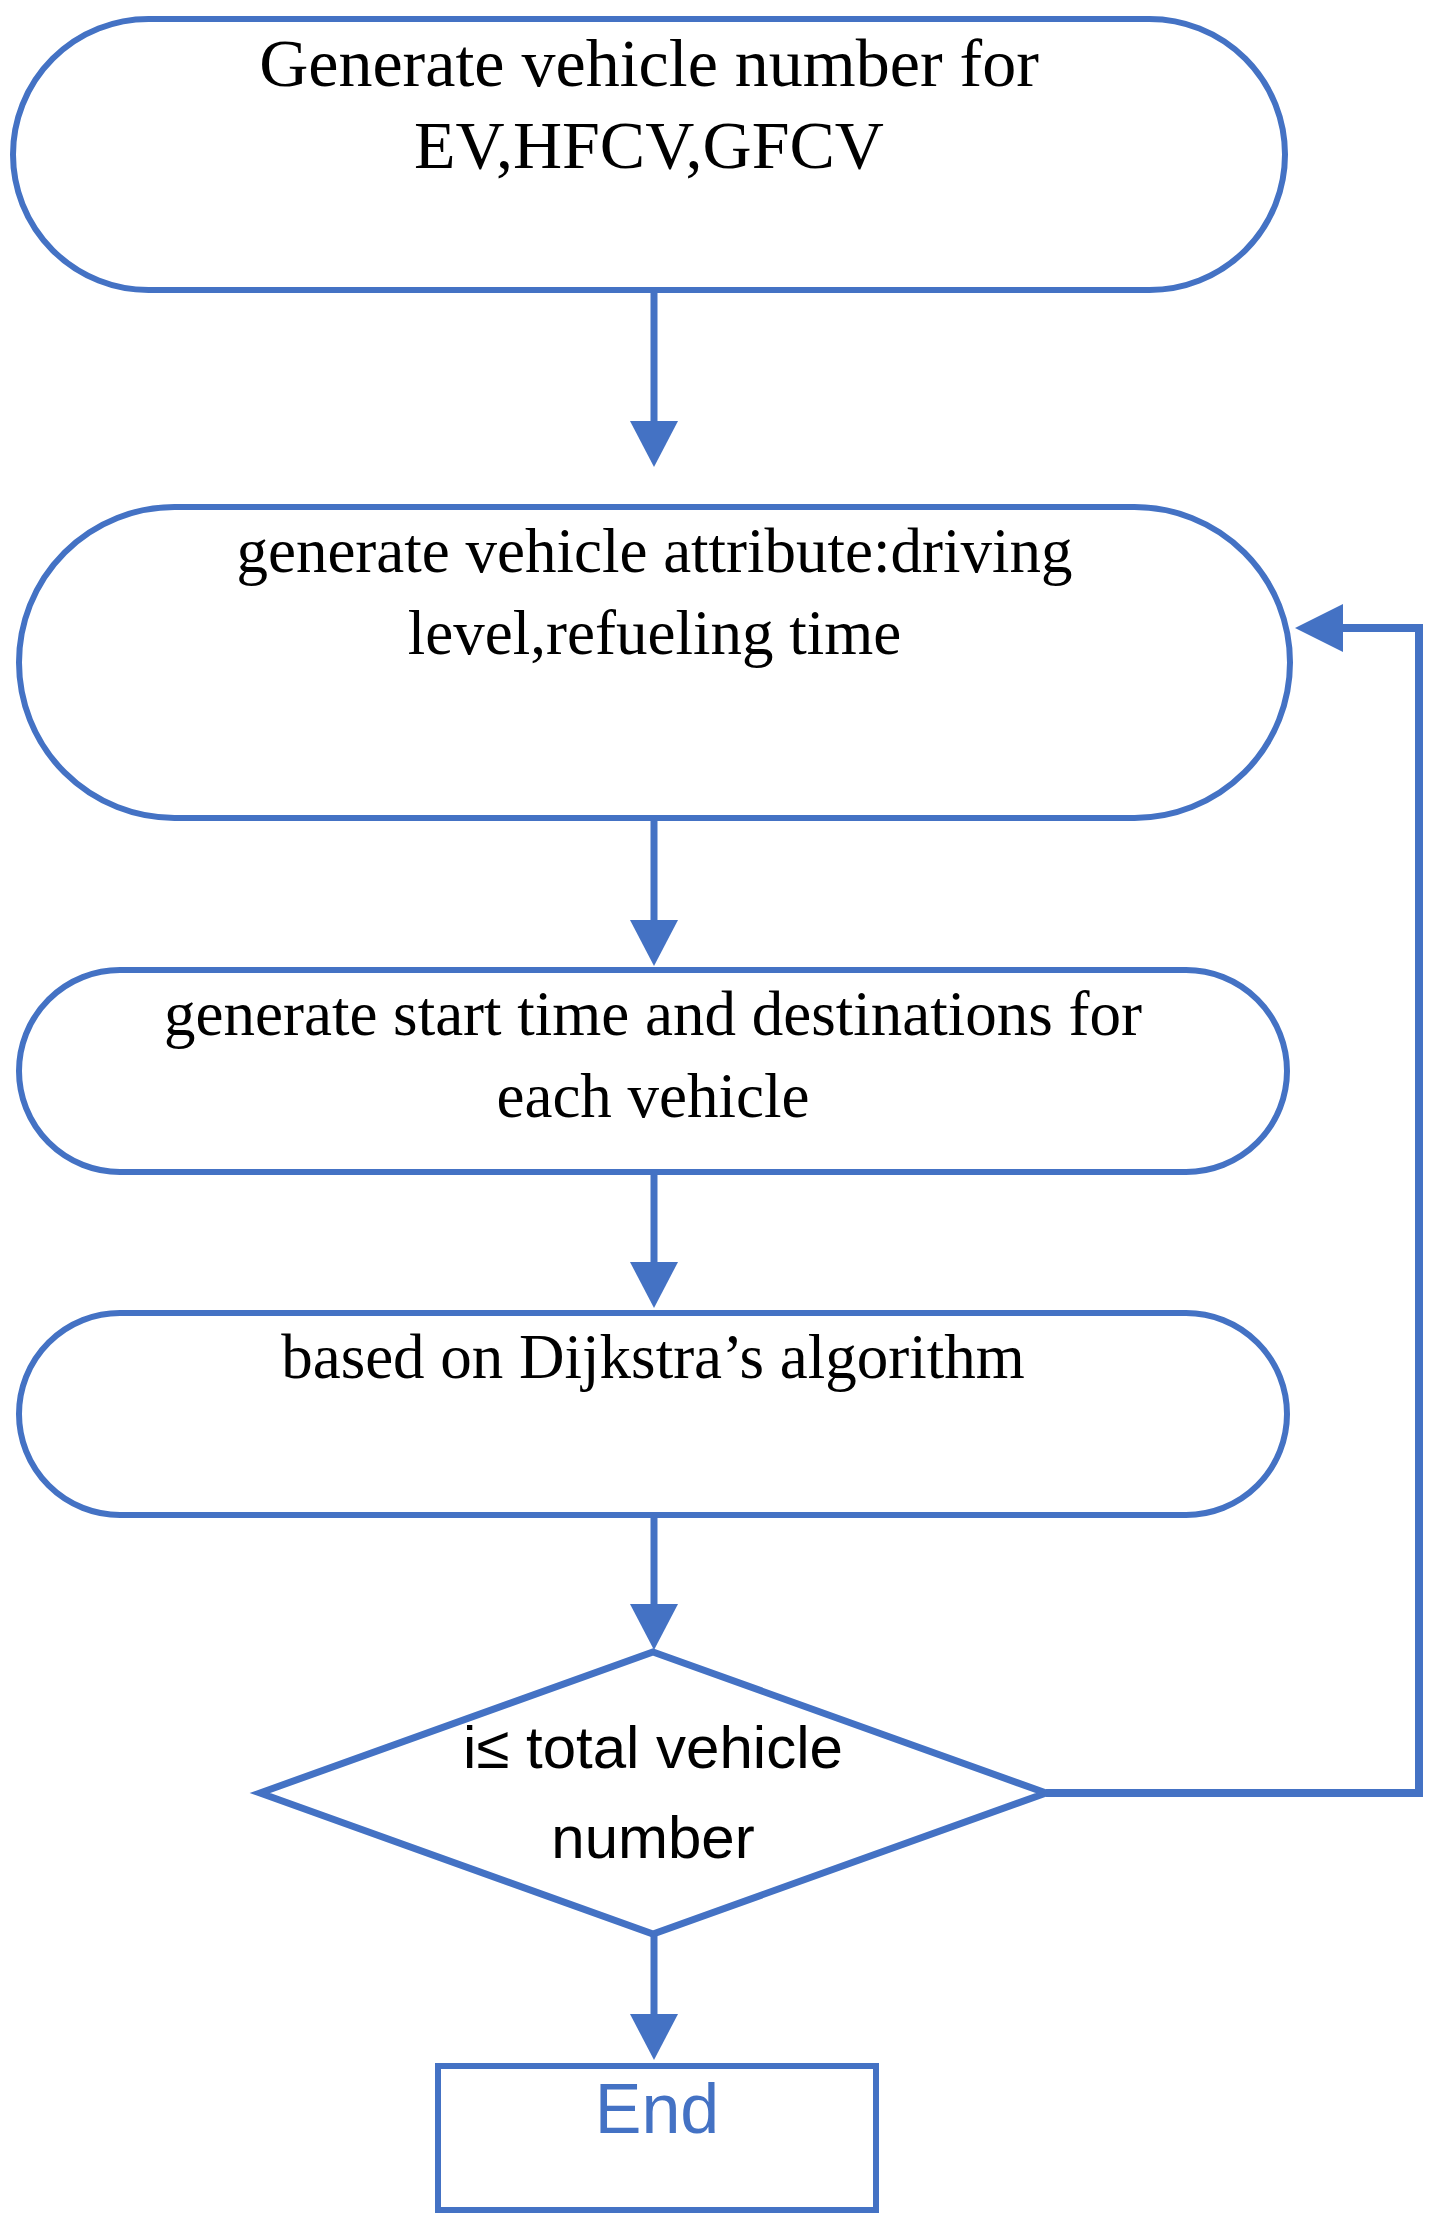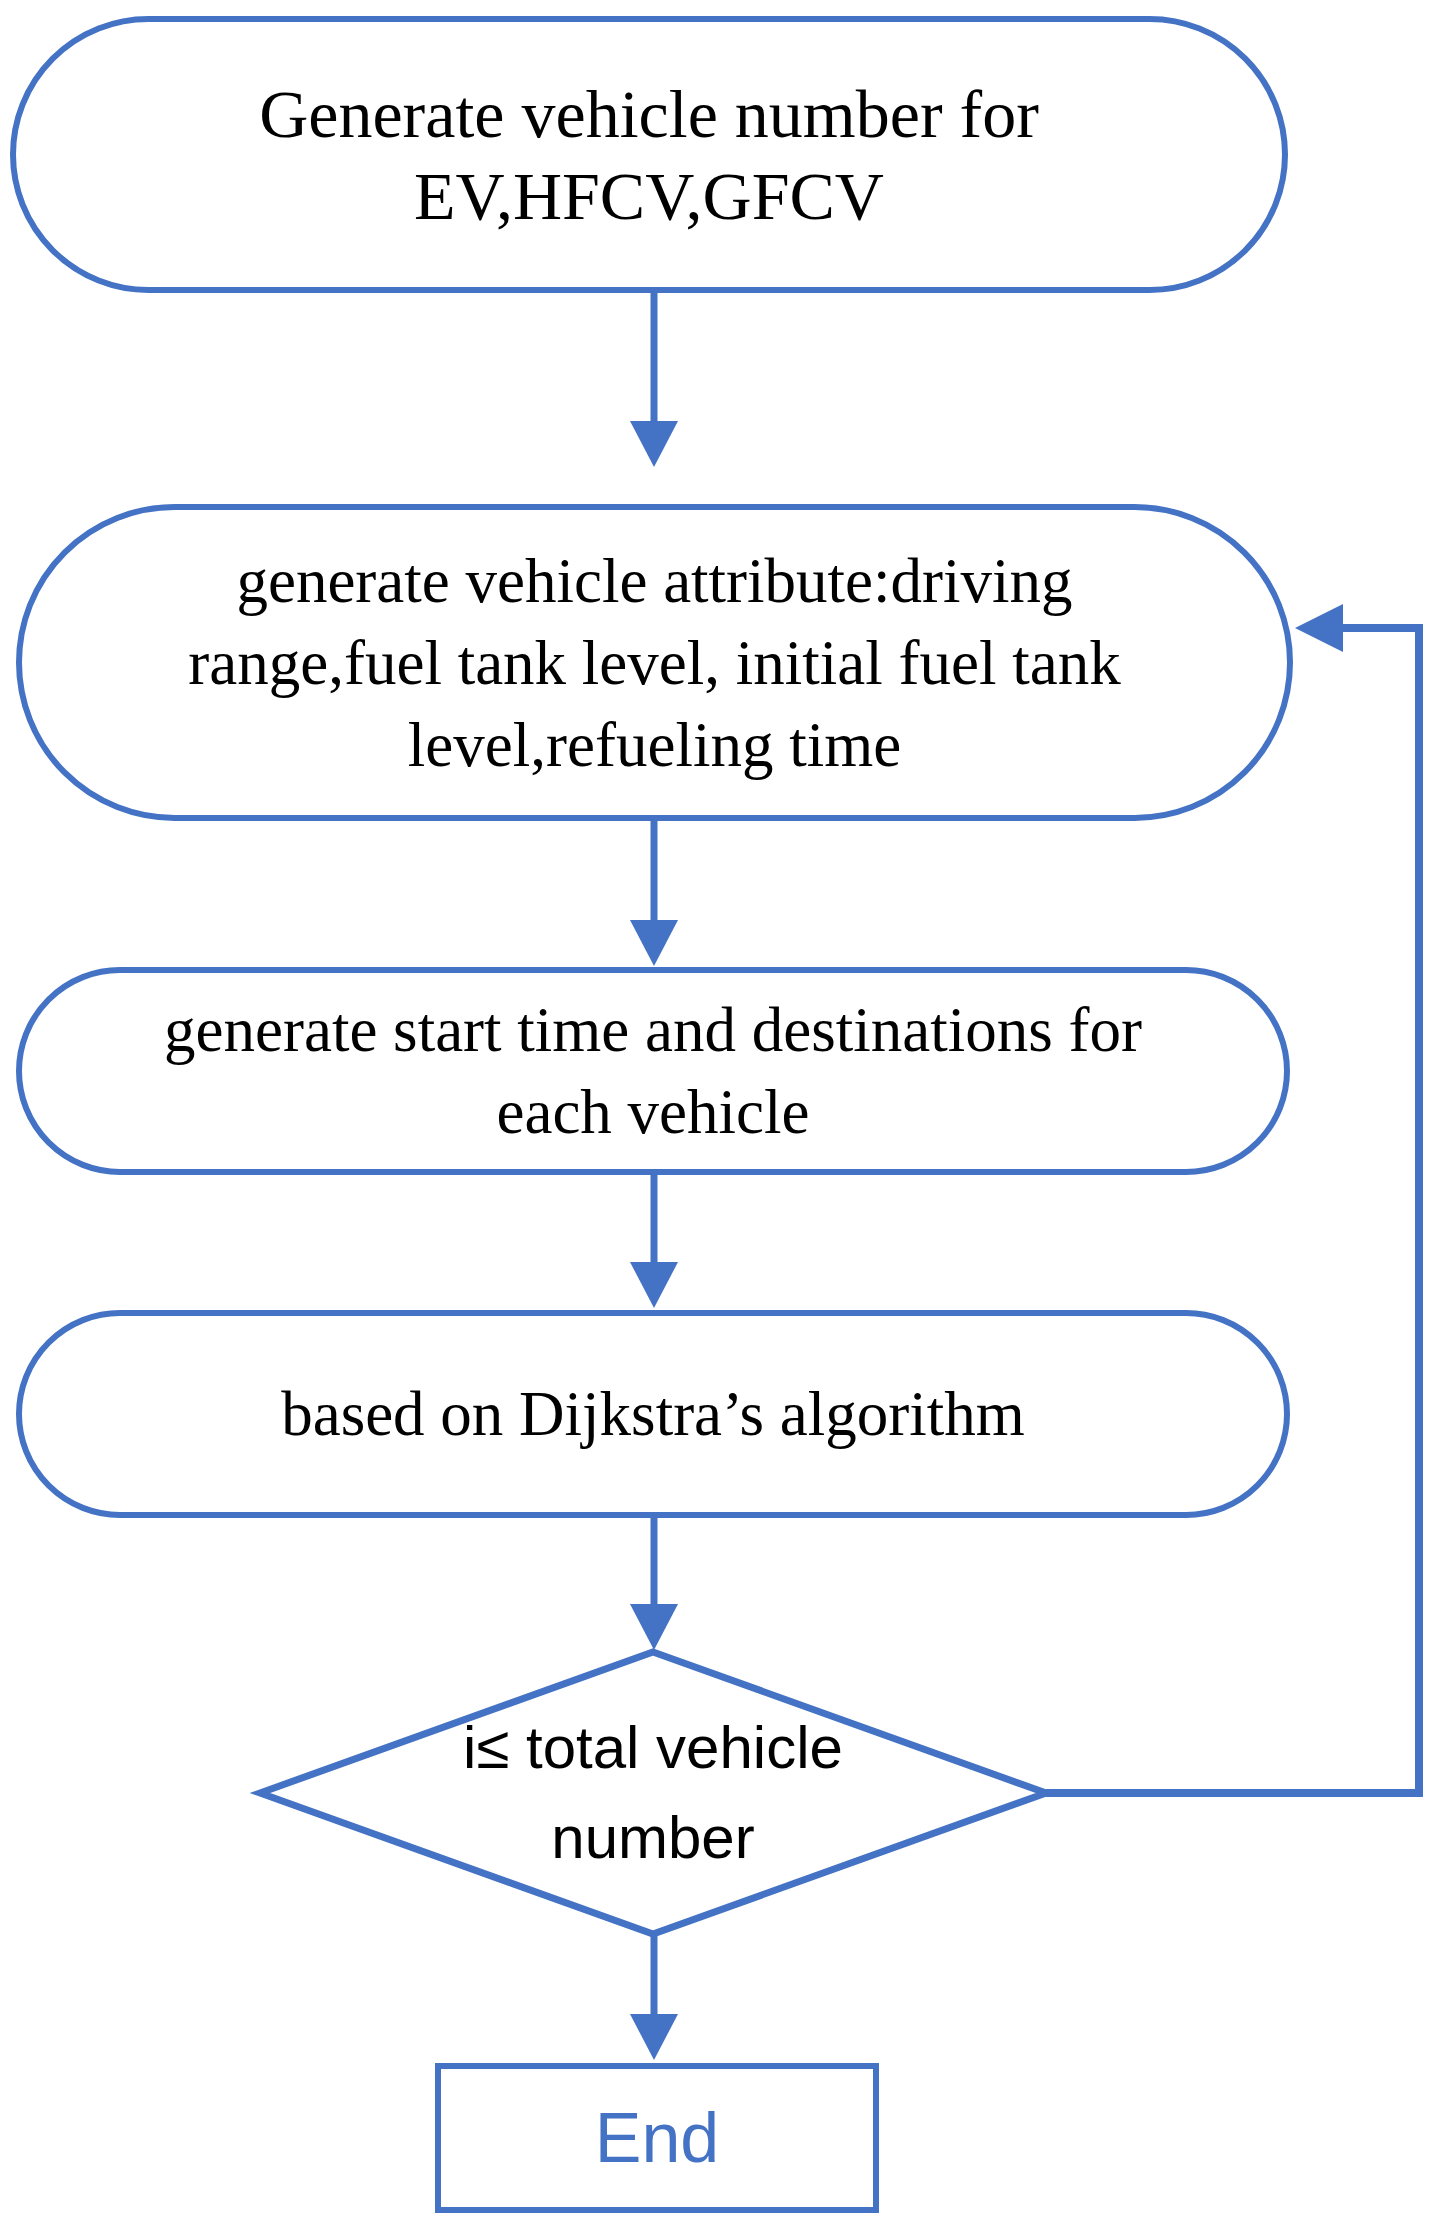--- a/index.html
+++ b/index.html
@@ -21,21 +21,21 @@
     width: 1446px;
     height: 2235px;
   }
   .node {
     position: absolute;
     box-sizing: border-box;
     border: 6px solid #4472C4;
     background: #ffffff;
     display: flex;
     flex-direction: column;
-    justify-content: center;
+    justify-content: flex-start;
     align-items: center;
     text-align: center;
   }
   .stadium {
     font-family: "Liberation Serif", "DejaVu Serif", serif;
     color: #000000;
     font-size: 63px;
     line-height: 82px;
   }
   .stadium .tline { display: block; white-space: nowrap; }
@@ -120,21 +120,20 @@
     </g>
   </svg>
 
   <div class="node stadium" id="node-start">
     <span class="tline">Generate vehicle number for</span>
     <span class="tline">EV,HFCV,GFCV</span>
   </div>
 
   <div class="node stadium" id="node-attributes">
     <span class="tline">generate vehicle attribute:driving</span>
-    <span class="tline">range,fuel tank level, initial fuel tank</span>
     <span class="tline">level,refueling time</span>
   </div>
 
   <div class="node stadium" id="node-trips">
     <span class="tline">generate start time and destinations for</span>
     <span class="tline">each vehicle</span>
   </div>
 
   <div class="node stadium" id="node-shortest-path">
     <span class="tline">based on Dijkstra’s algorithm</span>

